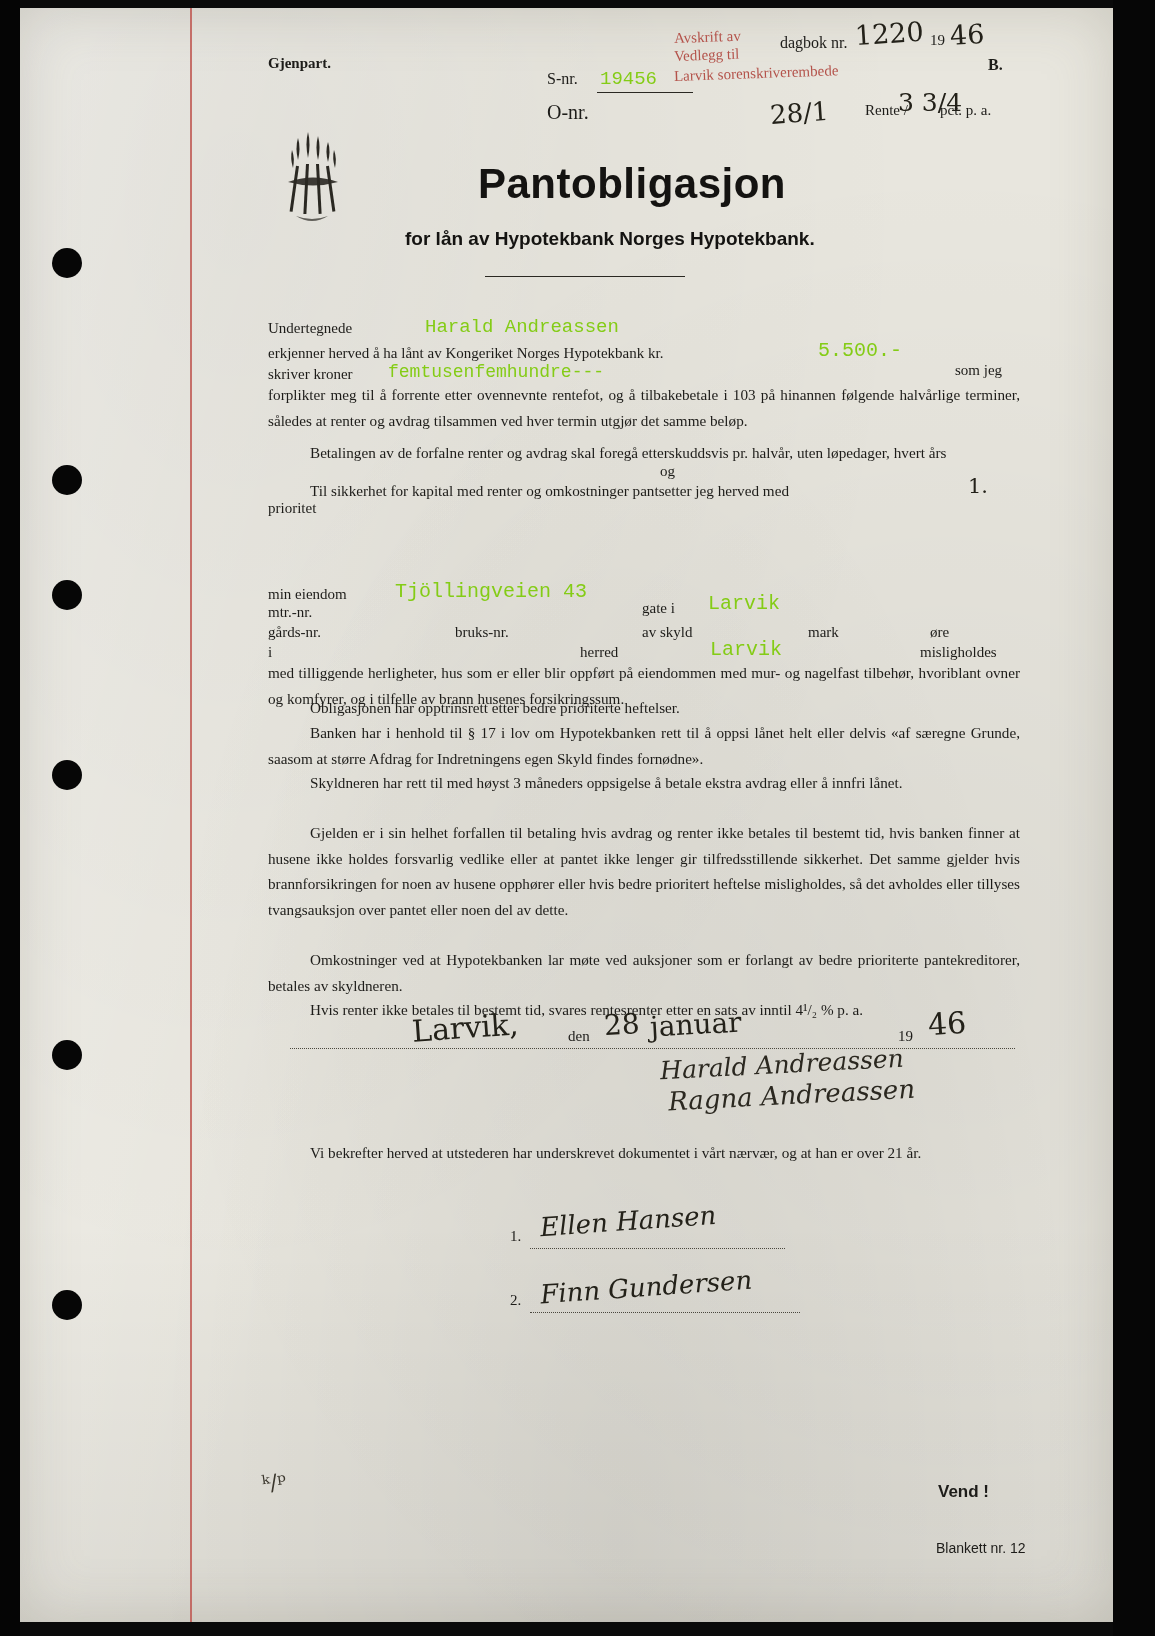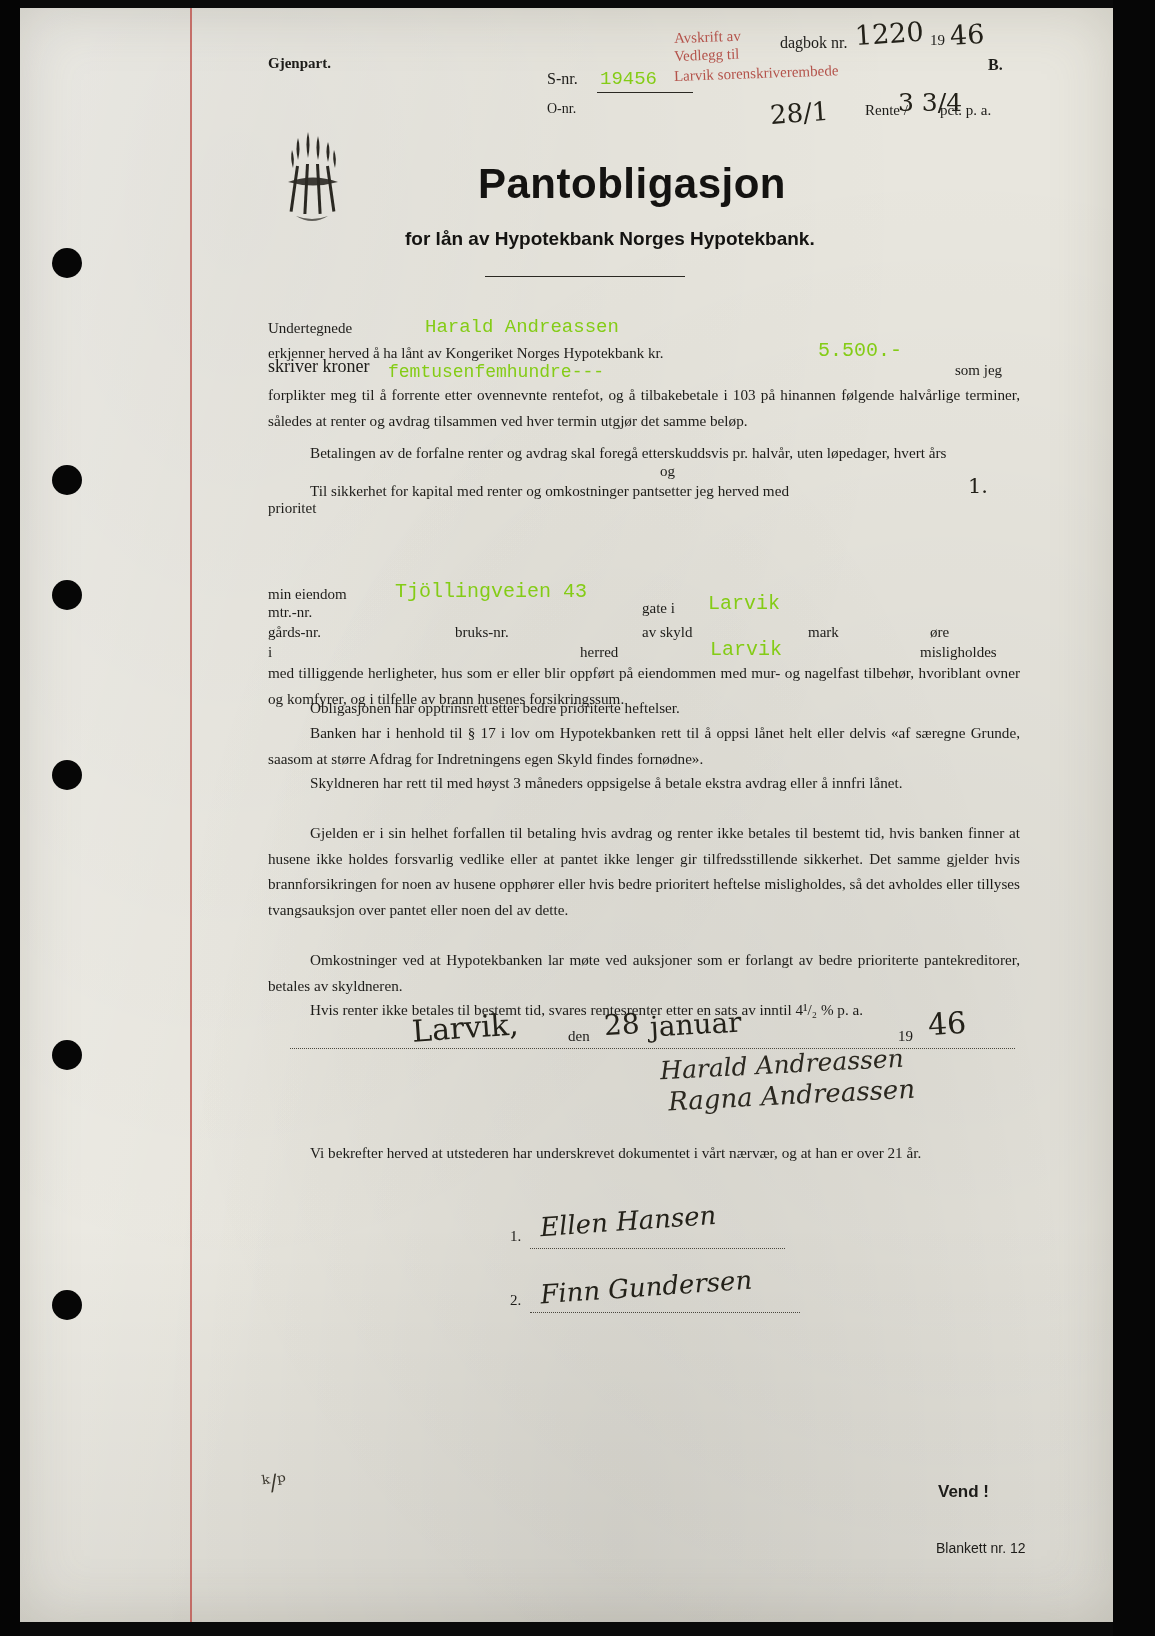--- a/index.html
+++ b/index.html
@@ -161,21 +161,21 @@
     <div class="t hand skew" style="left:855px; top:20px; font-size:27px;">1220</div>
     <div class="t" style="left:930px; top:32px; font-size:15px;">19</div>
     <div class="t hand skew" style="left:950px; top:20px; font-size:27px;">46</div>
 
     <div class="t" style="left:988px; top:56px; font-size:16px; font-weight:bold;">B.</div>
 
     <div class="t" style="left:547px; top:70px; font-size:16px;">S-nr.</div>
     <div class="t typed" style="left:600px; top:68px; font-size:19px;">19456</div>
     <div class="rule" style="left:597px; top:92px; width:96px;"></div>
 
-    <div class="t" style="left:547px; top:101px; font-size:14px;">O-nr.</div>
+    <div class="t" style="left:547px; top:101px; font-size:20px;">O-nr.</div>
     <div class="t hand" style="left:770px; top:98px; font-size:26px; transform:rotate(-4deg);">28/1</div>
 
     <div class="t" style="left:865px; top:102px; font-size:15px;">Rente /</div>
     <div class="t hand" style="left:898px; top:88px; font-size:25px;">3 3/4</div>
     <div class="t" style="left:940px; top:102px; font-size:15px;">pct. p. a.</div>
 
     <svg class="emblem" style="left:282px; top:130px;" width="62" height="96" viewBox="0 0 62 96">
       <g fill="#2a2822">
         <path d="M16 8 q-3 10 0 22 q3 -12 0 -22z"></path>
         <path d="M26 2 q-3 12 0 26 q3 -14 0 -26z"></path>
@@ -196,21 +196,21 @@
     <div class="title" style="left:405px; top:228px; font-size:19px;">for lån av Hypotekbank Norges Hypotekbank.</div>
     <div class="rule" style="left:485px; top:276px; width:200px;"></div>
 
     <div class="t" style="left:268px; top:320px; font-size:15px;">Undertegnede</div>
     <div class="t typed" style="left:425px; top:316px; font-size:19px;">Harald Andreassen</div>
 
     <div class="t" style="left:268px; top:345px; font-size:15px;">erkjenner herved å ha lånt av Kongeriket Norges Hypotekbank kr.</div>
     <div class="t typed" style="left:818px; top:339px; font-size:20px;">5.500.-</div>
     <div class="t" style="left:955px; top:362px; font-size:15px;">som jeg</div>
 
-    <div class="t" style="left:268px; top:356px; font-size:18px;">skriver kroner</div>
+    <div class="t" style="left:268px; top:366px; font-size:15px;">skriver kroner</div>
     <div class="t typed" style="left:388px; top:362px; font-size:18px;">femtusenfemhundre---</div>
 
     <div class="body-p" style="left:268px; top:382px; width:752px; text-indent:0;">forplikter meg til å forrente etter ovennevnte rentefot, og å tilbakebetale i 103 på hinannen følgende halvårlige terminer, således at renter og avdrag tilsammen ved hver termin utgjør det samme beløp.</div>
 
     <div class="body-p" style="left:268px; top:440px; width:752px; text-indent:42px;">Betalingen av de forfalne renter og avdrag skal foregå etterskuddsvis pr. halvår, uten løpedager, hvert års</div>
     <div class="t" style="left:660px; top:463px; font-size:15px;">og</div>
 
     <div class="body-p" style="left:268px; top:478px; width:700px; text-indent:42px;">Til sikkerhet for kapital med renter og omkostninger pantsetter jeg herved med</div>
     <div class="t hand" style="left:968px; top:474px; font-size:21px;">1.</div>
     <div class="t" style="left:268px; top:500px; font-size:15px;">prioritet</div>

